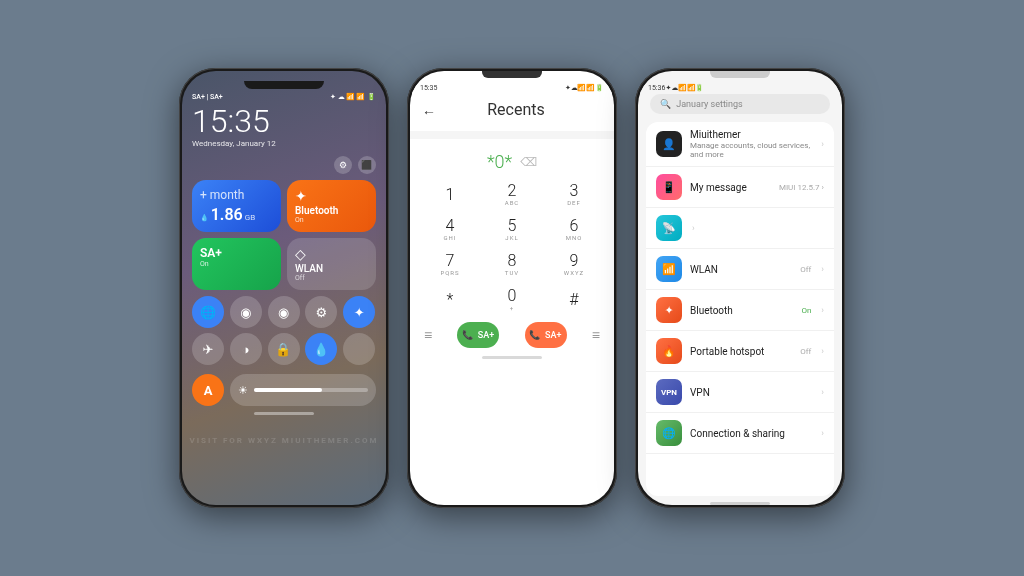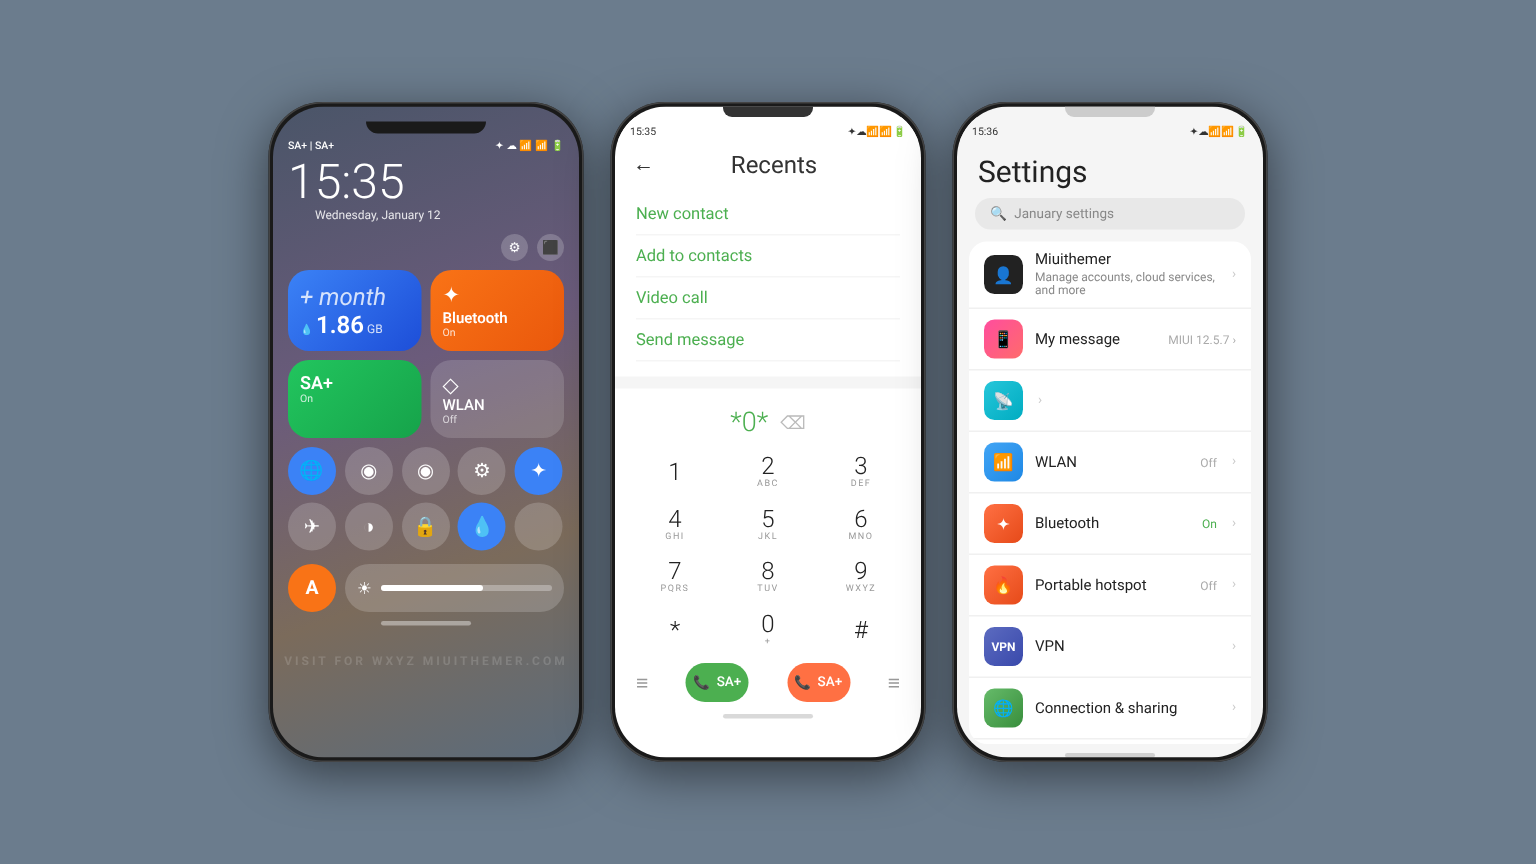--- a/index.html
+++ b/index.html
@@ -74,21 +74,20 @@
       font-size: 32px;
       color: #fff;
       font-weight: 300;
       line-height: 1;
       margin-bottom: 2px;
     }
     .phone1-date {
       font-size: 8px;
       color: rgba(255,255,255,0.85);
       margin-bottom: 8px;
-      margin-left: 18px;
     }
     .phone1-icons-row {
       display: flex;
       justify-content: flex-end;
       gap: 6px;
       margin-bottom: 6px;
     }
     .phone1-icon-btn {
       width: 18px;
       height: 18px;
@@ -322,21 +321,21 @@
       width: 100%;
       height: 100%;
       background: #f5f5f5;
       display: flex;
       flex-direction: column;
     }
     .phone3-status {
       background: #f5f5f5;
       padding: 6px 10px 2px;
       display: flex;
-      justify-content: space-between;
+      justify-content: flex-start;
       font-size: 7px;
       color: #333;
     }
     .phone3-title {
       font-size: 20px;
       font-weight: 400;
       color: #222;
       padding: 8px 14px 6px;
     }
     .phone3-search {
@@ -439,21 +438,21 @@
         <div class="phone1-date">Wednesday, January 12</div>
 
         <div class="phone1-icons-row">
           <div class="phone1-icon-btn">⚙</div>
           <div class="phone1-icon-btn">⬛</div>
         </div>
 
         <div class="tiles-grid">
 
           <div class="tile tile-blue">
-            <div style="font-size:16px;color:rgba(255,255,255,0.8);font-style:italic;">+ month</div>
+            <div style="font-size:12px;color:rgba(255,255,255,0.8);">+ month</div>
             <div style="display:flex;align-items:baseline;gap:2px;">
               <span style="font-size:7px;color:#fff;">💧</span>
               <span style="font-size:16px;font-weight:600;color:#fff;">1.86</span>
               <span style="font-size:8px;color:rgba(255,255,255,0.8);">GB</span>
             </div>
           </div>
 
           <div class="tile tile-orange">
             <div style="font-size:14px;color:#fff;">✦</div>
             <div>
@@ -520,26 +519,20 @@
         <div class="phone2-status">
           <span>15:35</span>
           <span>✦☁📶📶🔋</span>
         </div>
 
         <div class="phone2-header">
           <span class="phone2-back">←</span>
           <span class="phone2-title">Recents</span>
         </div>
 
-        <div class="phone2-recents">
-          <div class="phone2-recent-item">New contact</div>
-          <div class="phone2-recent-item">Add to contacts</div>
-          <div class="phone2-recent-item">Video call</div>
-          <div class="phone2-recent-item">Send message</div>
-        </div>
 
         <div class="phone2-divider"></div>
 
         <div class="phone2-display">
           <span>*0*</span>
           <span style="font-size:12px;color:#bbb;margin-left:8px;">⌫</span>
         </div>
 
         <div class="dialpad">
           <div class="dial-key">
@@ -614,21 +607,20 @@
     <div class="phone-inner">
       <div class="phone3-screen">
 
         <div style="width:60px;height:7px;background:#ccc;border-radius:0 0 6px 6px;margin:0 auto;"></div>
 
         <div class="phone3-status">
           <span>15:36</span>
           <span>✦☁📶📶🔋</span>
         </div>
 
-        <div class="phone3-title">Settings</div>
 
         <div class="phone3-search">
           <span class="phone3-search-icon">🔍</span>
           <span class="phone3-search-text">January settings</span>
         </div>
 
         <div class="settings-list">
 
           <div class="settings-item">
             <div class="settings-item-icon si-dark">

